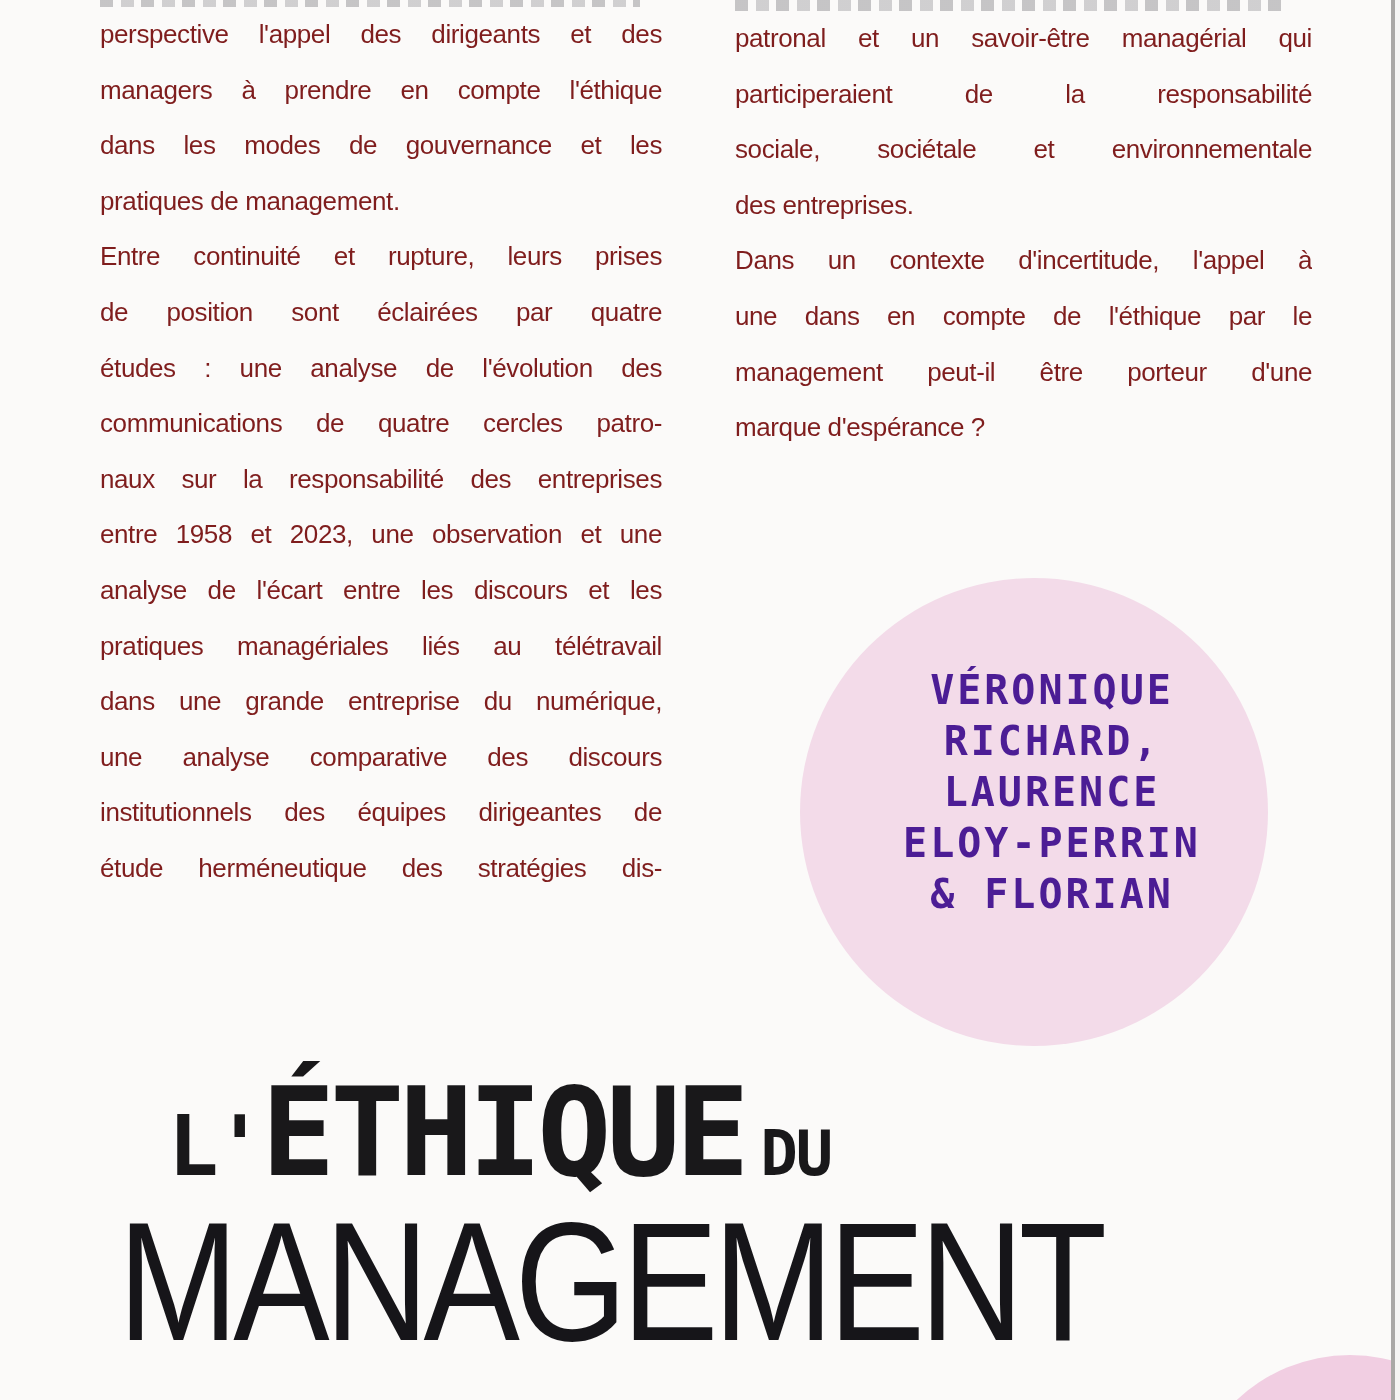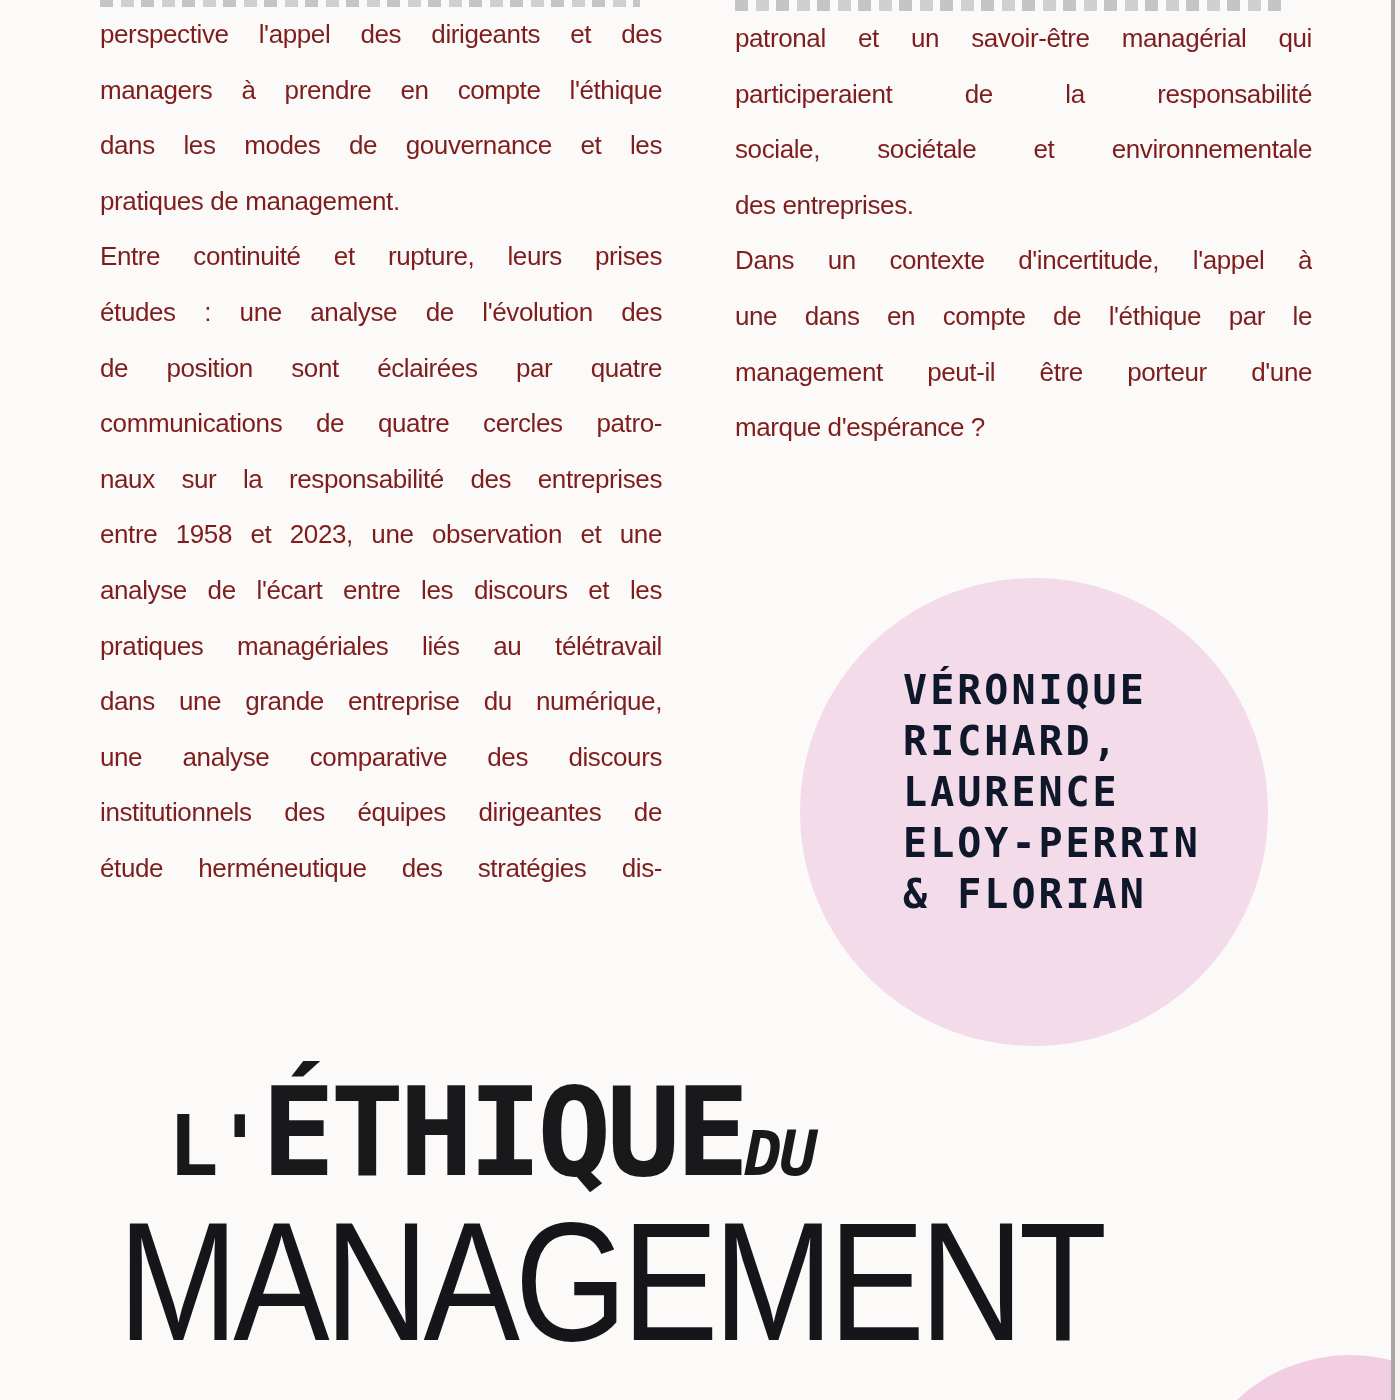--- a/index.html
+++ b/index.html
@@ -30,32 +30,32 @@
   .line.last{text-align-last:left;}
   
   .authors-circle{
     position:absolute;left:800px;top:578px;width:468px;height:468px;
     border-radius:50%;background:#f3dbe9;
     display:flex;align-items:center;justify-content:center;
   }
   .authors-names{
     font-family:"DejaVu Sans Mono",monospace;font-weight:bold;
     font-size:40px;line-height:51px;letter-spacing:3px;
-    color:#0f172a;margin-top:-40px;margin-left:36px;
+    color:#4c1d95;text-align:center;margin-top:-40px;margin-left:36px;
   }
   
   .title-line1{
     position:absolute;left:168px;top:1071px;
     display:flex;align-items:baseline;
     color:#19181a;font-family:"DejaVu Sans Mono",monospace;font-weight:bold;
     white-space:nowrap;
   }
   .t-article{font-size:84px;line-height:1;letter-spacing:-4px;}
   .t-main{font-size:123px;line-height:1;letter-spacing:-5px;}
-  .t-connector{font-size:62px;line-height:1;letter-spacing:-2px;margin-left:0;font-style:italic;}
+  .t-connector{font-size:62px;line-height:1;letter-spacing:-2px;margin-left:16px;}
   .title-line2{
     position:absolute;left:118px;top:1198px;
     color:#161519;font-weight:normal;white-space:nowrap;
   }
   .t-big{
     display:inline-block;font-size:168px;line-height:1;letter-spacing:-6px;
     transform:scaleX(0.86);transform-origin:left top;
     font-family:"Liberation Sans",sans-serif;
   }
   
@@ -75,22 +75,22 @@
 </head>
 <body>
 
 <div class="text-col col-left">
   <div class="clipped-top"></div>
   <div class="line">perspective l'appel des dirigeants et des</div>
   <div class="line">managers à prendre en compte l'éthique</div>
   <div class="line">dans les modes de gouvernance et les</div>
   <div class="line last">pratiques de management.</div>
   <div class="line">Entre continuité et rupture, leurs prises</div>
+  <div class="line">de position sont éclairées par quatre</div>
   <div class="line">études : une analyse de l'évolution des</div>
-  <div class="line">de position sont éclairées par quatre</div>
   <div class="line">communications de quatre cercles patro-</div>
   <div class="line">naux sur la responsabilité des entreprises</div>
   <div class="line">entre 1958 et 2023, une observation et une</div>
   <div class="line">analyse de l'écart entre les discours et les</div>
   <div class="line">pratiques managériales liés au télétravail</div>
   <div class="line">dans une grande entreprise du numérique,</div>
   <div class="line">une analyse comparative des discours</div>
   <div class="line">institutionnels des équipes dirigeantes de</div>
   <div class="line">étude herméneutique des stratégies dis-</div>
 </div>

